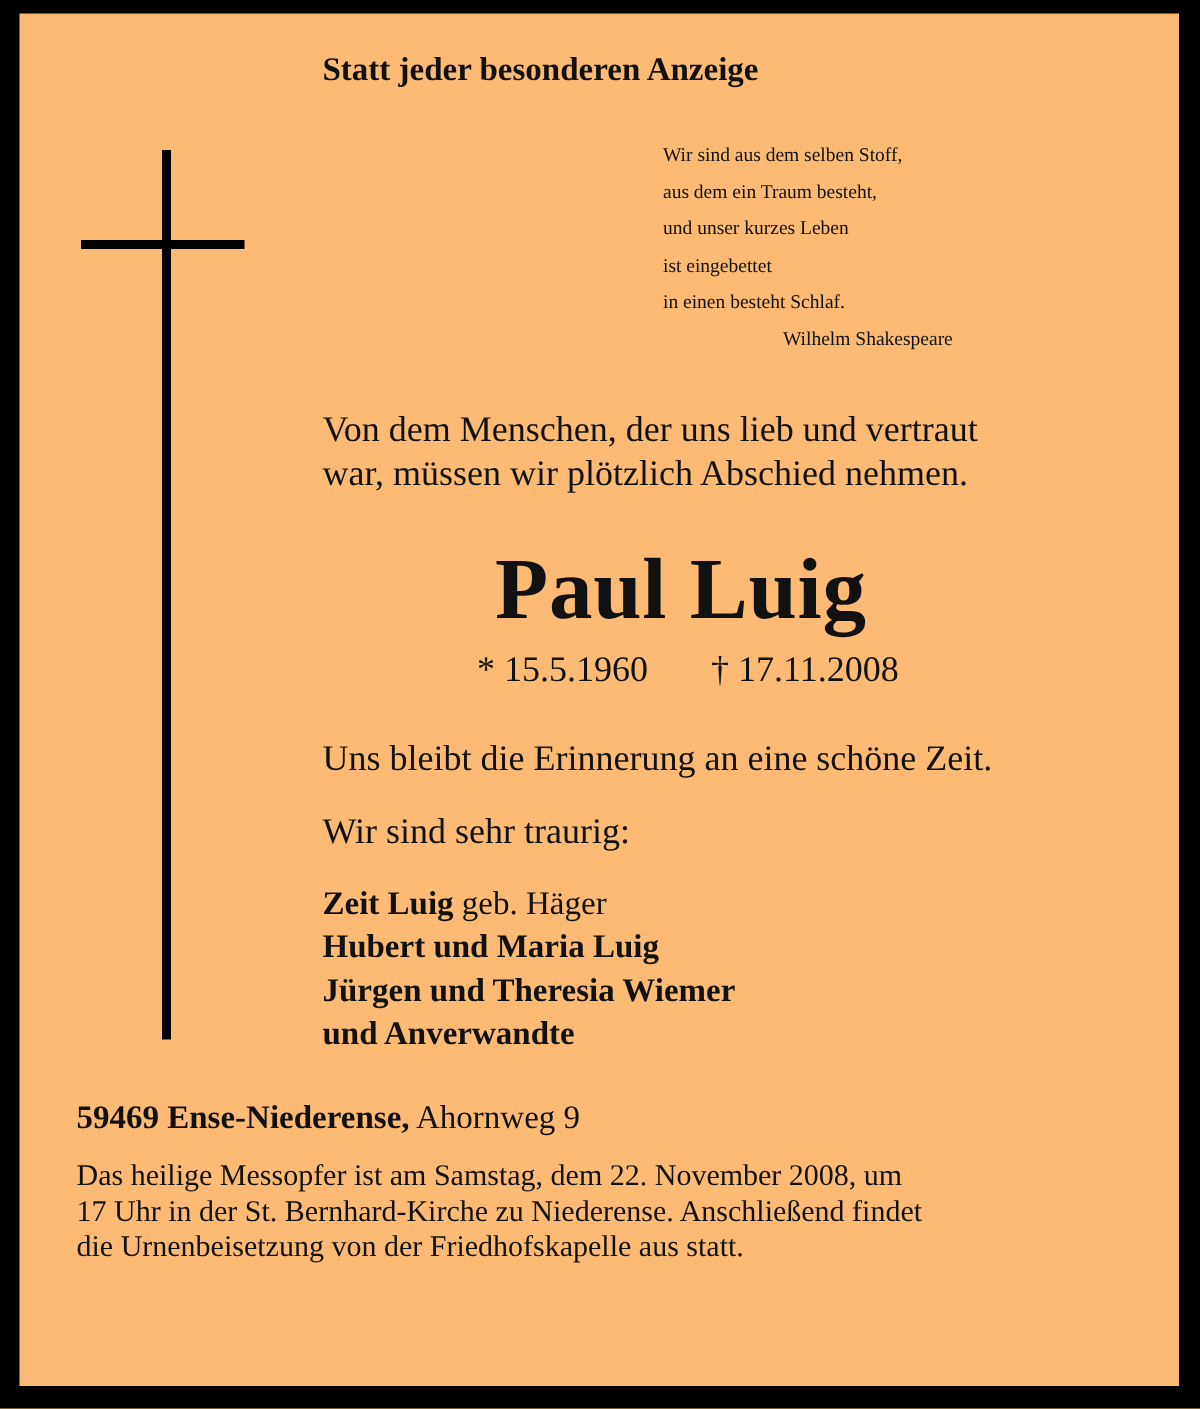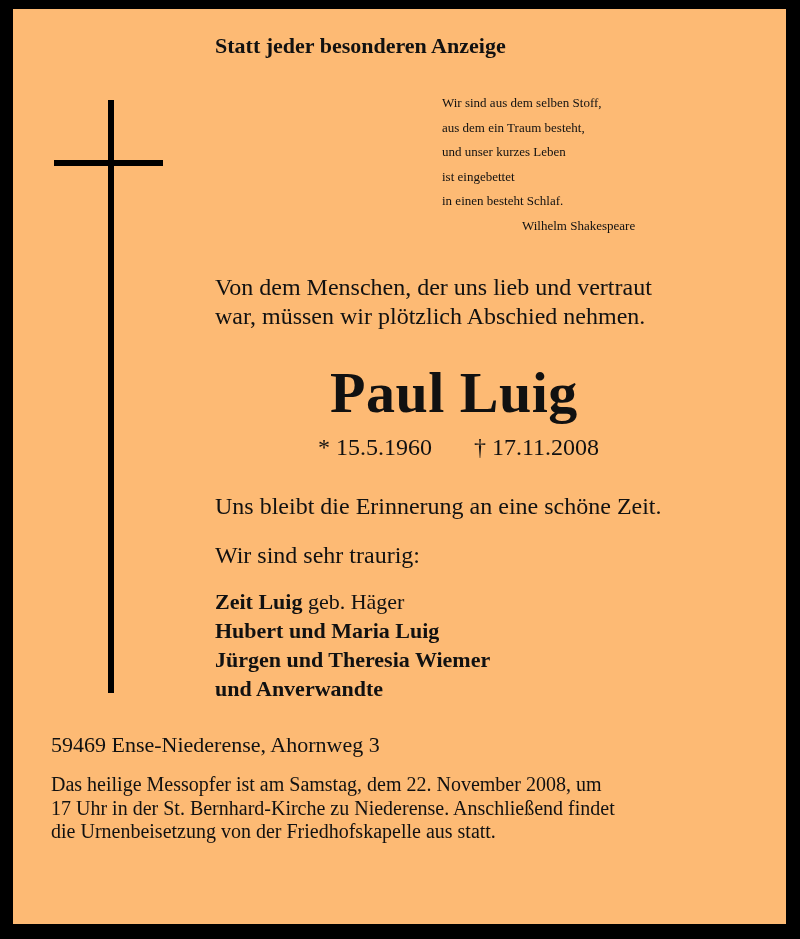--- a/index.html
+++ b/index.html
@@ -19,21 +19,21 @@
     .quote .author { padding-left: 80px; }
     .intro { left: 202px; top: 264px; font-size: 24px; line-height: 29px; }
     .name { left: 317px; top: 350px; font-size: 58px; font-weight: bold; letter-spacing: 0.5px; }
     .dates { left: 293px; top: 425px; font-size: 24px; margin-left: 12px; }
     .dates .gap { display: inline-block; width: 42px; }
     .memory { left: 202px; top: 484px; font-size: 24px; }
     .sad { left: 202px; top: 533px; font-size: 24px; }
     .family { left: 202px; top: 578px; font-size: 22px; line-height: 29px; }
     .family b { font-weight: bold; }
     .address { left: 38px; top: 723px; font-size: 22px; }
-    .address b { font-weight: normal; }
+    .address b { font-weight: bold; }
     .service { left: 38px; top: 764px; font-size: 20px; line-height: 23.5px; }
     .prayer { left: 38px; top: 840px; font-size: 20px; line-height: 23.5px; }
   </style>
 </head>
 <body>
 
 <div class="card">
 
   <div>
     <div class="cross-v"></div>
@@ -65,21 +65,21 @@
   <div class="abs memory">Uns bleibt die Erinnerung an eine schöne Zeit.</div>
   <div class="abs sad">Wir sind sehr traurig:</div>
 
   <div class="abs family">
     <div><b>Zeit Luig</b><span> geb. Häger</span></div>
     <div><b>Hubert und Maria Luig</b></div>
     <div><b>Jürgen und Theresia Wiemer</b></div>
     <div><b>und Anverwandte</b></div>
   </div>
 
-  <div class="abs address"><b>59469 Ense-Niederense,</b><span> Ahornweg 3</span></div>
+  <div class="abs address"><b>59469 Ense-Niederense,</b><span> Ahornweg 9</span></div>
 
   <div class="abs service">
     <div>Das heilige Messopfer ist am Samstag, dem 22. November 2008, um</div>
     <div>17 Uhr in der St. Bernhard-Kirche zu Niederense. Anschließend findet</div>
     <div>die Urnenbeisetzung von der Friedhofskapelle aus statt.</div>
   </div>
 
 
 </div>
 

